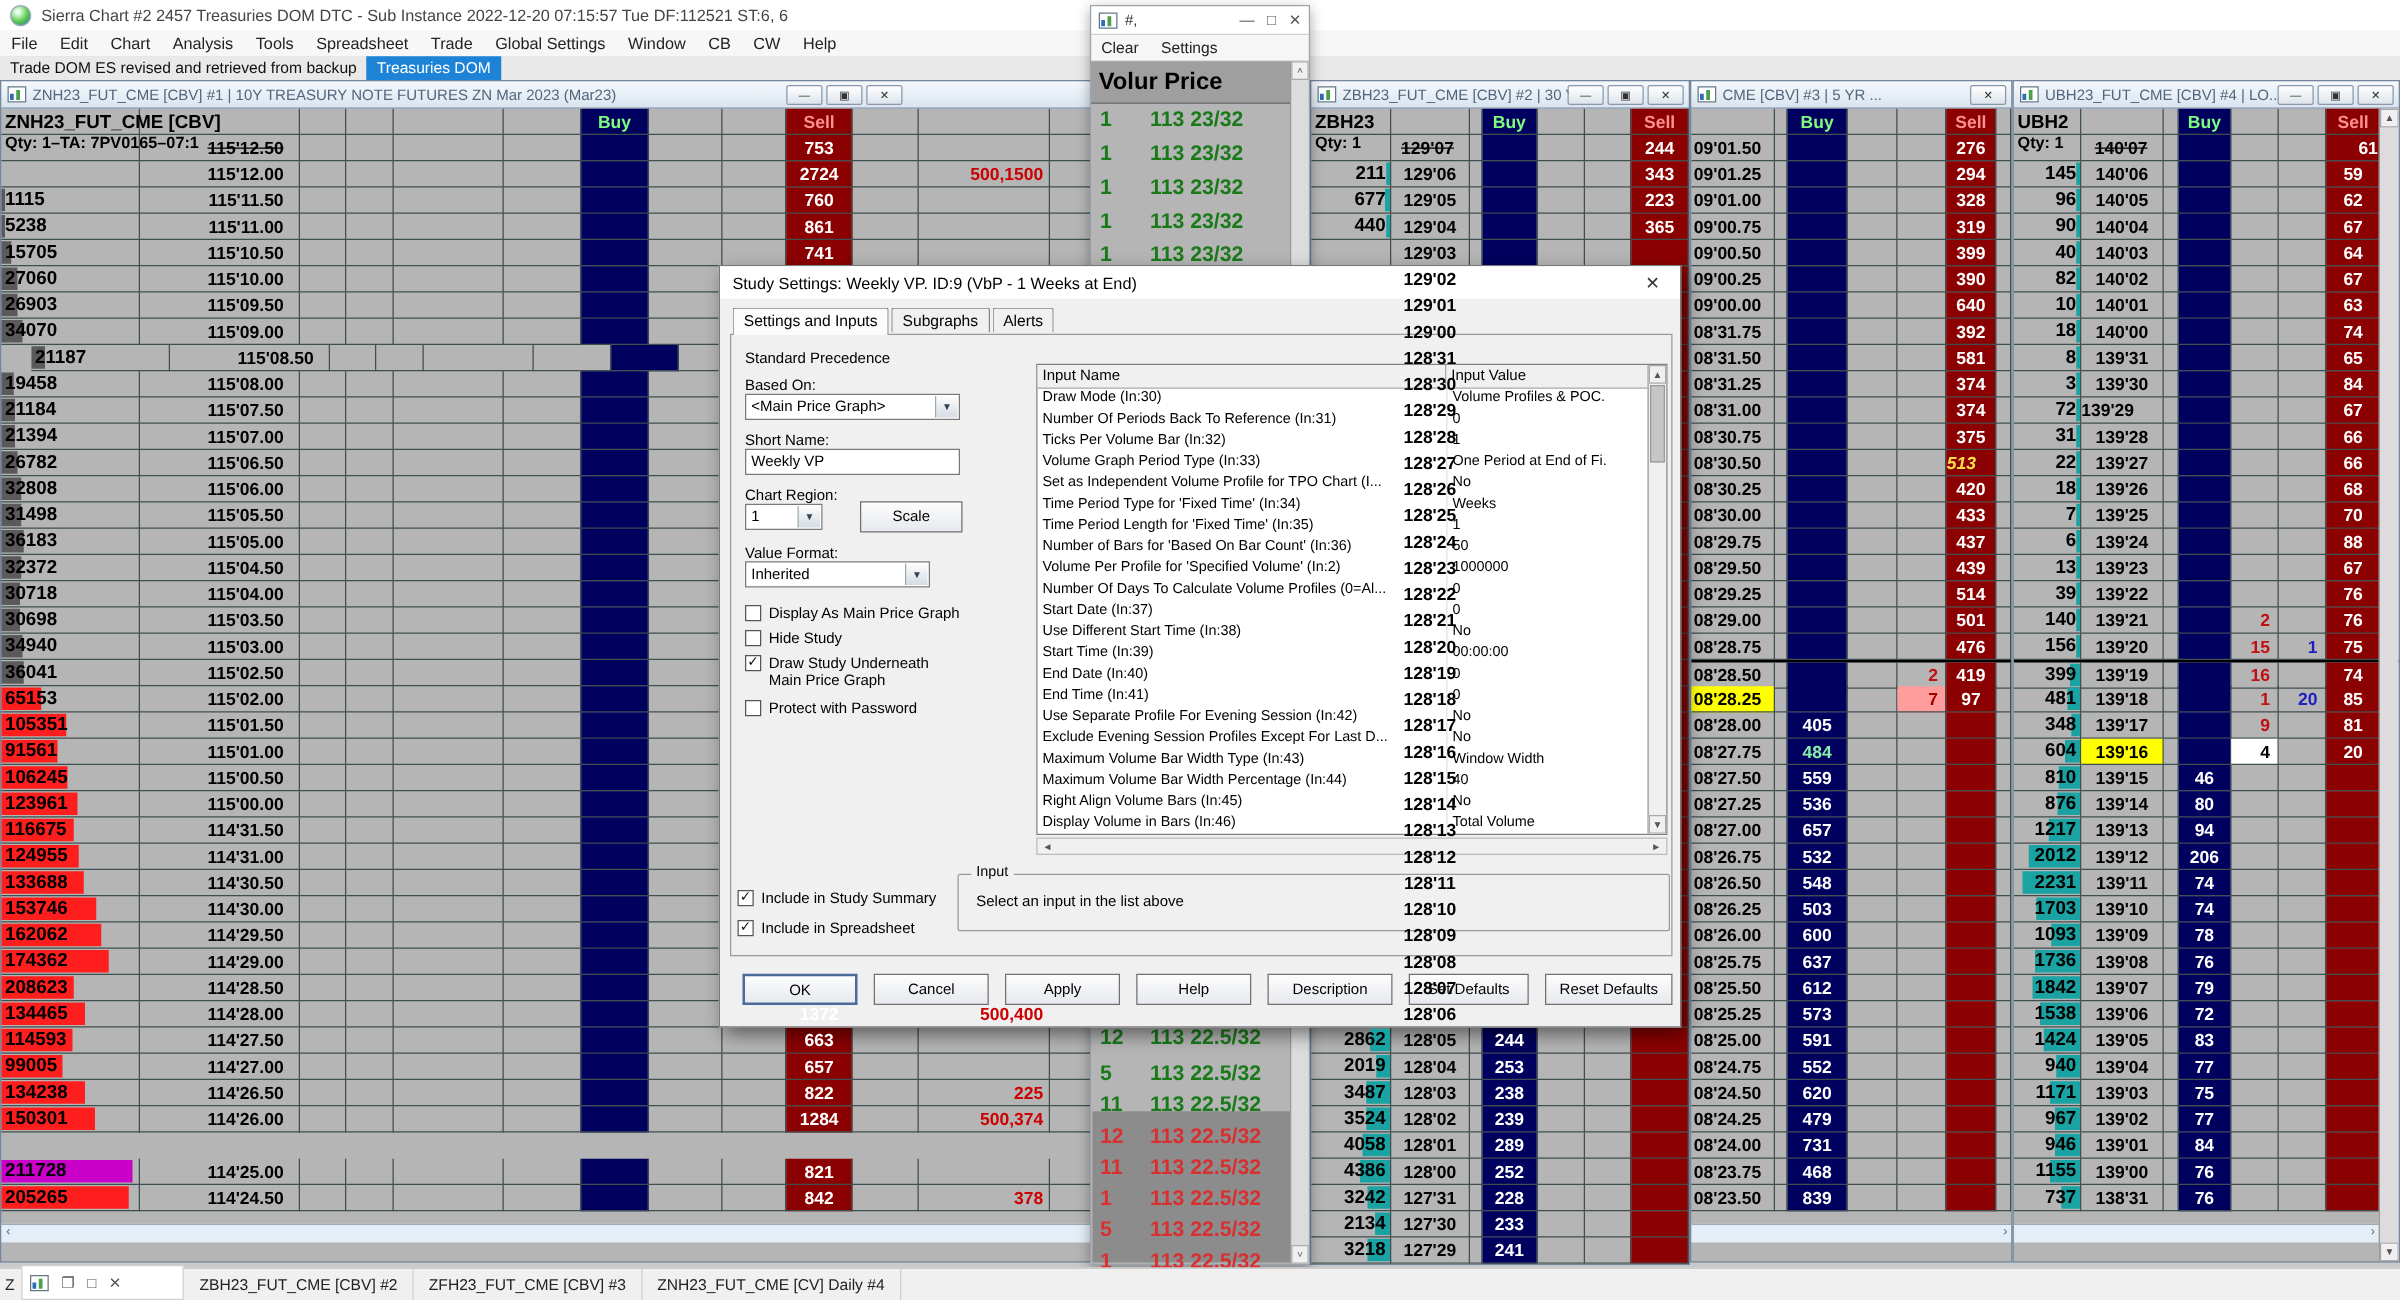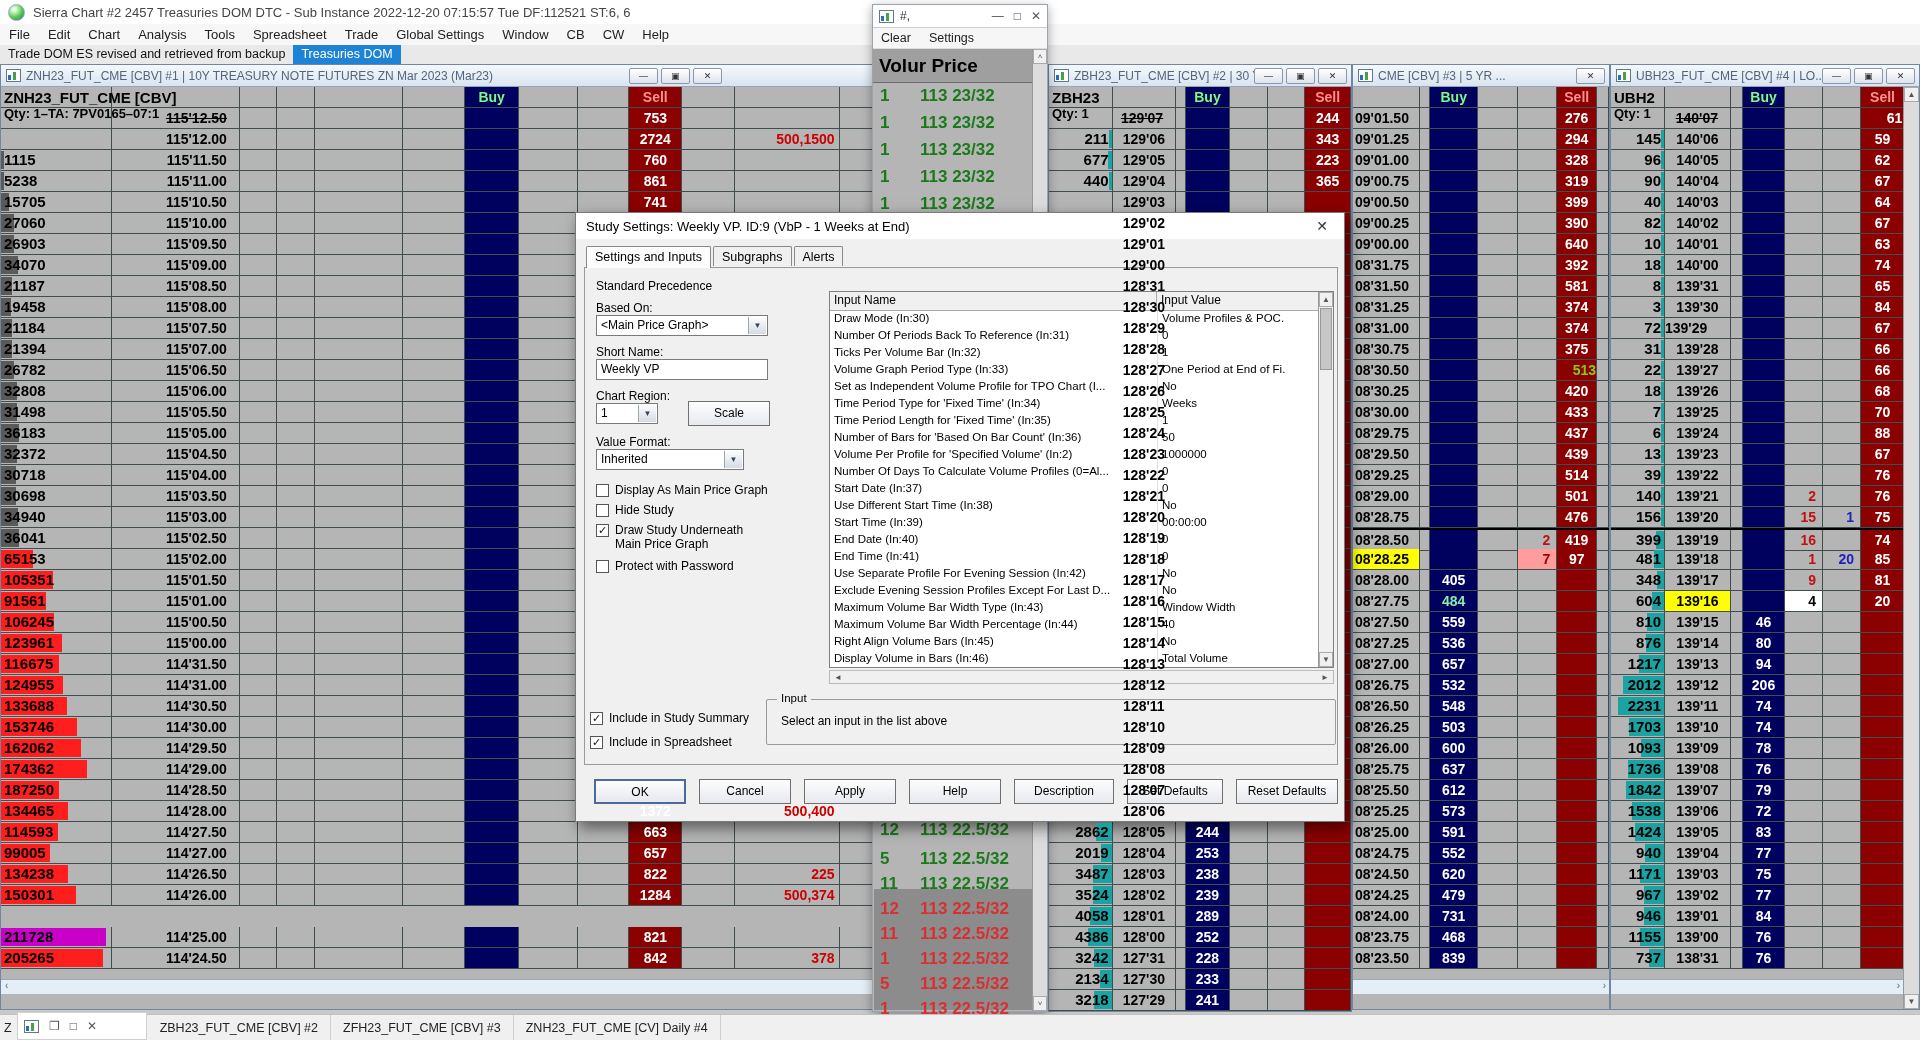--- a/index.html
+++ b/index.html
@@ -291,21 +291,21 @@
           <div class="c" style="width: 90px;"></div>
           <div class="c" style="width: 63px;"></div>
           <div class="c buy-bg" style="width: 55px;"></div>
           <div class="c" style="width: 60px;"></div>
           <div class="c" style="width: 52px;"></div>
           <div class="c sell-bg" style="width: 54px;"></div>
           <div class="c" style="width: 54px;"></div>
           <div class="c" style="width: 106px;"></div>
           <div class="c" style="width: 40px;"></div>
         </div>
-        <div class="dom-row" style="top: 211px; width: 100%;">
+        <div class="dom-row" style="top: 211px; width: 100%; margin-left: 24px;">
           <div class="c" style="width: 113px;">
             <div class="volbar" style="width: 11px; left: 0px; background: rgb(90, 90, 90);"></div>
             <div class="celltxt" style="padding-left: 3px; font-size: 15px;">21187</div>
           </div>
           <div class="c" style="width: 130px;">
             <div class="celltxt" style="text-align: right; padding-right: 12px;">115'08.50</div>
           </div>
           <div class="c" style="width: 38px;"></div>
           <div class="c" style="width: 38px;"></div>
           <div class="c" style="width: 90px;"></div>
@@ -774,21 +774,21 @@
           <div class="c" style="width: 60px;"></div>
           <div class="c" style="width: 52px;"></div>
           <div class="c sell-bg" style="width: 54px;"></div>
           <div class="c" style="width: 54px;"></div>
           <div class="c" style="width: 106px;"></div>
           <div class="c" style="width: 40px;"></div>
         </div>
         <div class="dom-row" style="top: 715px; width: 100%;">
           <div class="c" style="width: 113px;">
             <div class="volbar" style="width: 58px; left: 0px; background: rgb(255, 30, 30);"></div>
-            <div class="celltxt" style="padding-left: 3px; font-size: 15px;">187250</div>
+            <div class="celltxt" style="padding-left: 3px; font-size: 15px;">208623</div>
           </div>
           <div class="c" style="width: 130px;">
             <div class="celltxt" style="text-align: right; padding-right: 12px;">114'28.50</div>
           </div>
           <div class="c" style="width: 38px;"></div>
           <div class="c" style="width: 38px;"></div>
           <div class="c" style="width: 90px;"></div>
           <div class="c" style="width: 63px;"></div>
           <div class="c buy-bg" style="width: 55px;"></div>
           <div class="c" style="width: 60px;"></div>
@@ -1704,21 +1704,21 @@
         </div>
         <div class="dom-row" style="top: 295px; width: 100%;">
           <div class="c" style="width: 68px;">
             <div class="celltxt" style="text-align: left; padding-left: 2px;">08'30.50</div>
           </div>
           <div class="c" style="width: 10px;"></div>
           <div class="c buy-bg" style="width: 48px;"></div>
           <div class="c" style="width: 40px;"></div>
           <div class="c" style="width: 40px;"></div>
           <div class="c sell-bg" style="width: 40px;">
-            <div class="celltxt" style="color: #84cc16; text-align: right;">513</div>
+            <div class="celltxt" style="color: #fde047; text-align: left; font-style: italic;">513</div>
           </div>
           <div class="c" style="width: 12px;"></div>
         </div>
         <div class="dom-row" style="top: 316px; width: 100%;">
           <div class="c" style="width: 68px;">
             <div class="celltxt" style="text-align: left; padding-left: 2px;">08'30.25</div>
           </div>
           <div class="c" style="width: 10px;"></div>
           <div class="c buy-bg" style="width: 48px;"></div>
           <div class="c" style="width: 40px;"></div>

